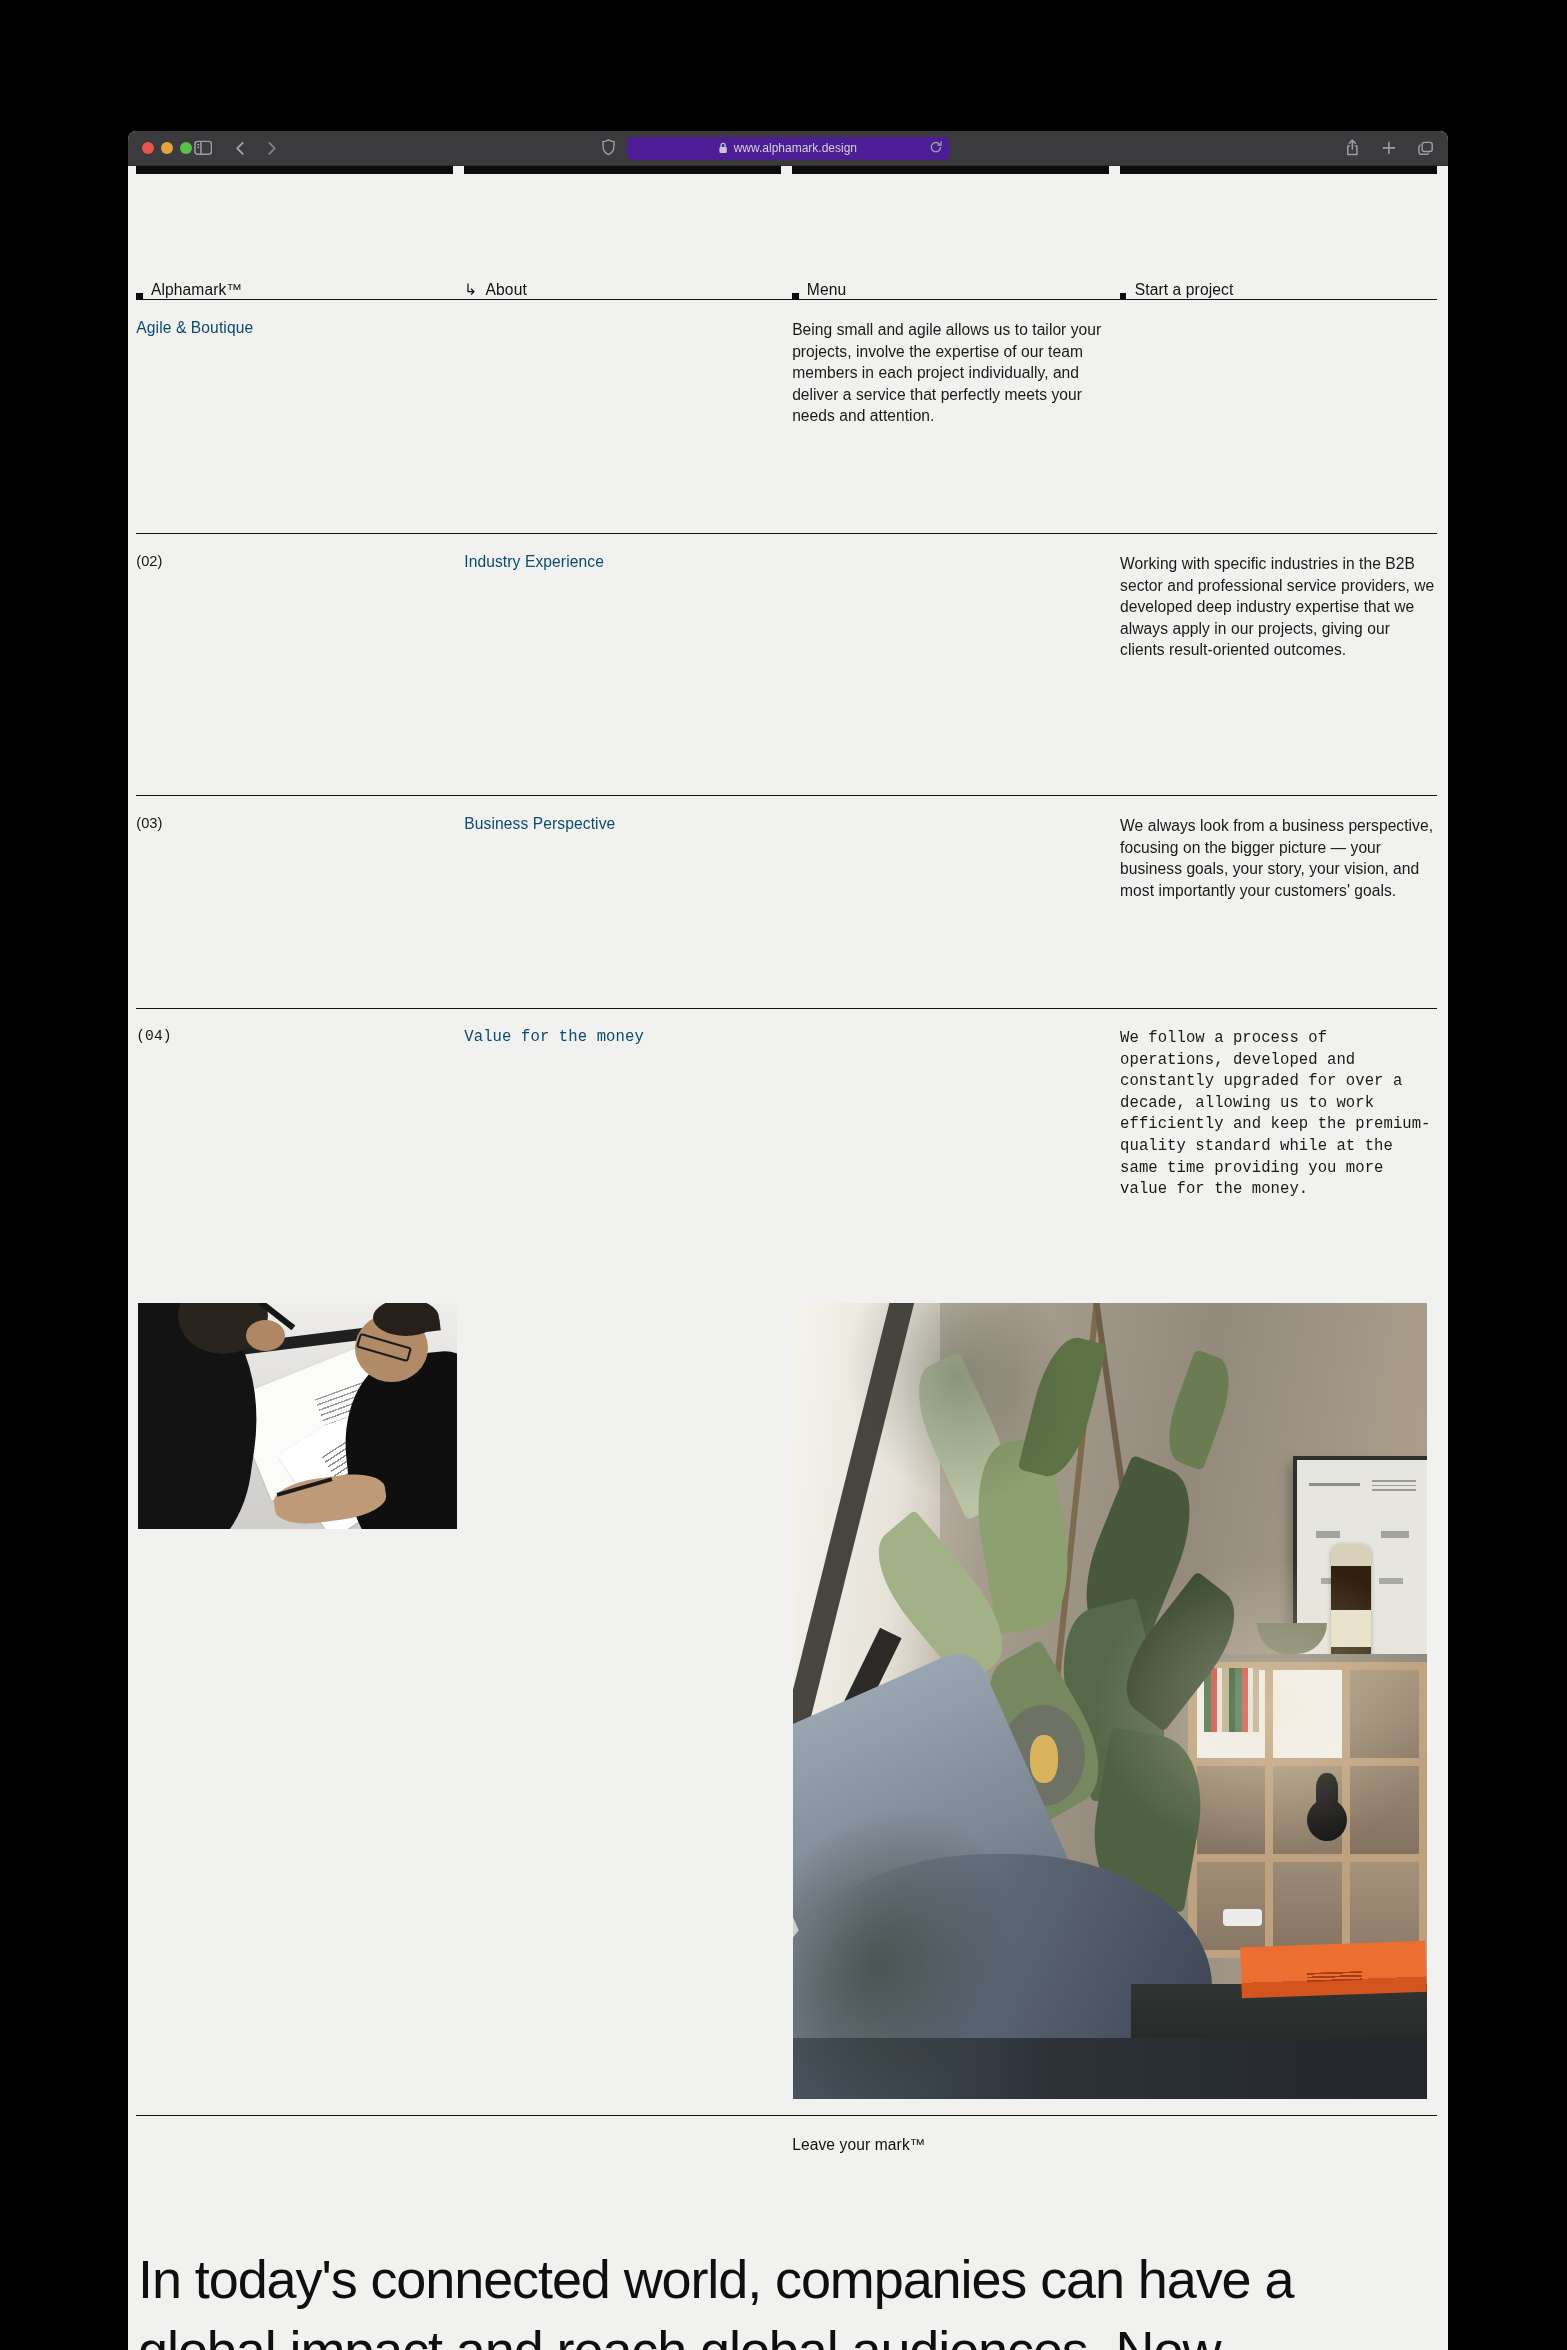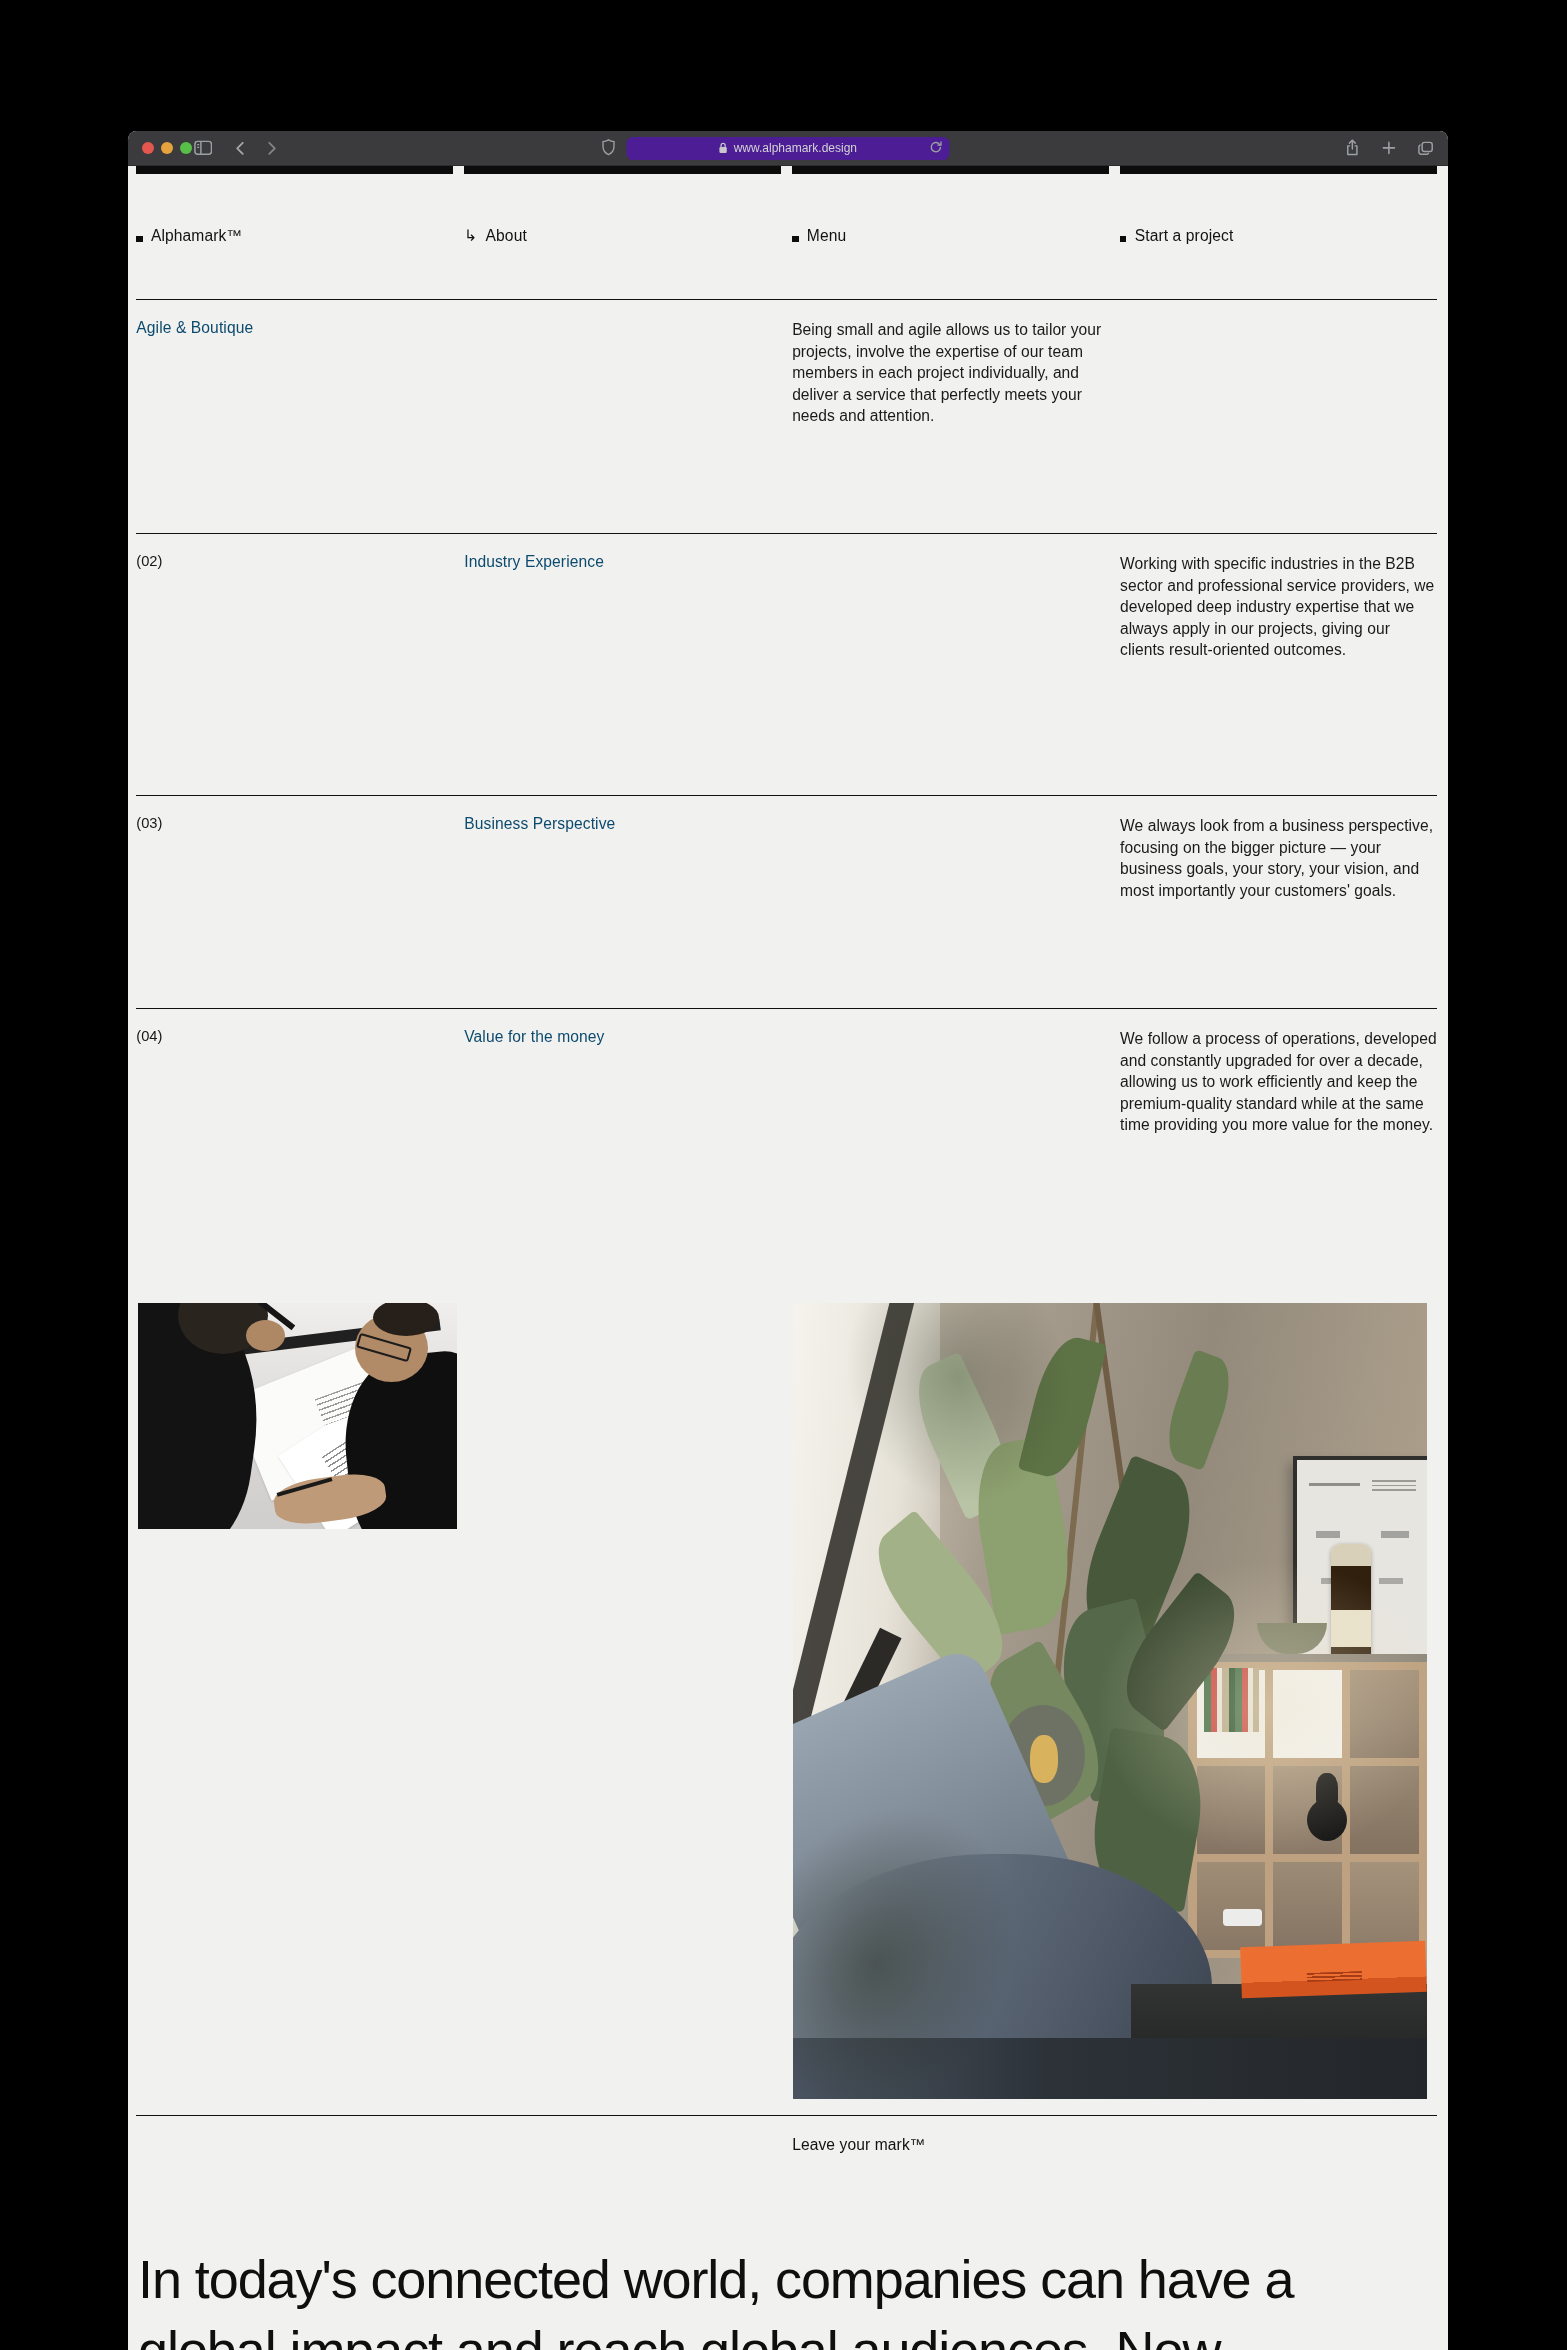--- a/index.html
+++ b/index.html
@@ -29,31 +29,31 @@
     display:flex;align-items:center;justify-content:center;gap:5.5px;
     color:#d3d3d6;font-size:12px;
   }
   .urlbar .reload{position:absolute;right:7.3px;top:3.7px;}
   .shield{position:absolute;right:calc(50% + 173px);top:8.3px;}
   
   .page{padding:0 11px 0 8.3px;}
   .grid{display:grid;grid-template-columns:repeat(4,1fr);column-gap:11px;}
   
   .nav{height:133px;box-sizing:border-box;font-size:15.6px;color:#121212;}
-  .nav-cell{border-top:8.3px solid #0c0c0c;padding-top:0;display:flex;align-items:center;gap:8.3px;}
+  .nav-cell{border-top:8.3px solid #0c0c0c;padding-top:0;display:flex;align-items:flex-end;gap:8.3px;}
   .sq{width:6.4px;height:6.4px;background:#0c0c0c;display:inline-block;margin-top:5.5px;flex:0 0 auto;}
   .arrow{font-family:"DejaVu Sans",sans-serif;font-size:15.6px;line-height:18.4px;}
   .nav-label{line-height:18.4px;letter-spacing:0.1px;}
   
   .feature{border-top:1.8px solid #111;box-sizing:border-box;}
   .feature .cell{padding-top:19px;}
   .row-num{font-size:14.7px;color:#161616;}
   .row-title{font-size:15.6px;color:#0c4a6e;letter-spacing:0.1px;}
   .row-body{font-size:15.6px;line-height:21.6px;color:#1a1a1a;letter-spacing:0.05px;}
-  .h1row{height:234px;} .h2row{height:262px;} .h3row{height:213px;} .h4row{height:295px;}
+  .h1row{height:234px;} .h2row{height:262px;} .h3row{height:213px;} .h4row{height:295px;font-family:Liberation Mono, monospace;}
   
   .media{position:relative;height:812px;}
   .photo{position:absolute;overflow:hidden;}
   .photo *{position:absolute;}
   .photo-team{left:1.8px;top:0;width:319px;height:226px;background:linear-gradient(180deg,#efeeec 0%,#e4e3e1 30%,#d9d8d6 55%,#cfcecc 100%);}
   .photo-office{left:657px;top:0;width:634px;height:796px;background:linear-gradient(100deg,#ddd8ce 0%,#cdc5b8 12%,#a79d8e 30%,#938a7c 55%,#a79b88 80%,#b3a692 100%);}
   
   .footer{border-top:1.8px solid #111;padding-top:20px;}
   .tagline{grid-column:3;font-size:15.6px;color:#121212;letter-spacing:0.1px;}
   .headline{

